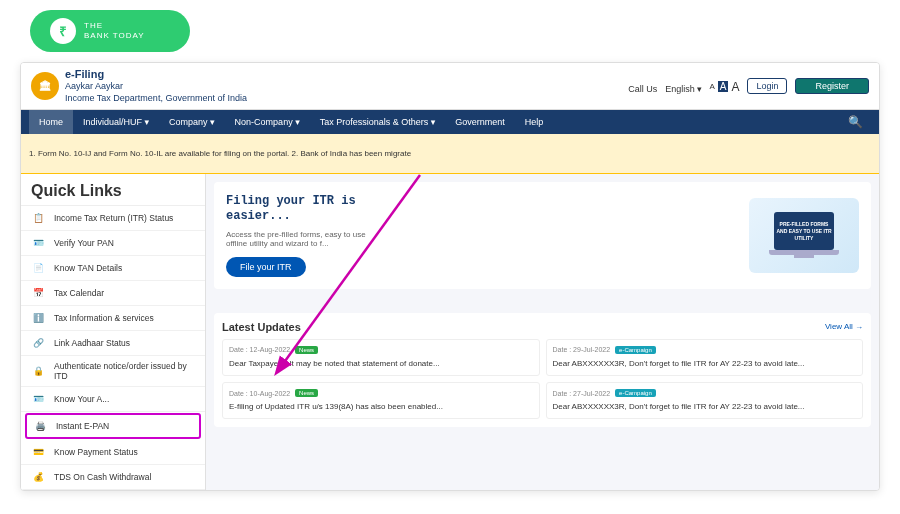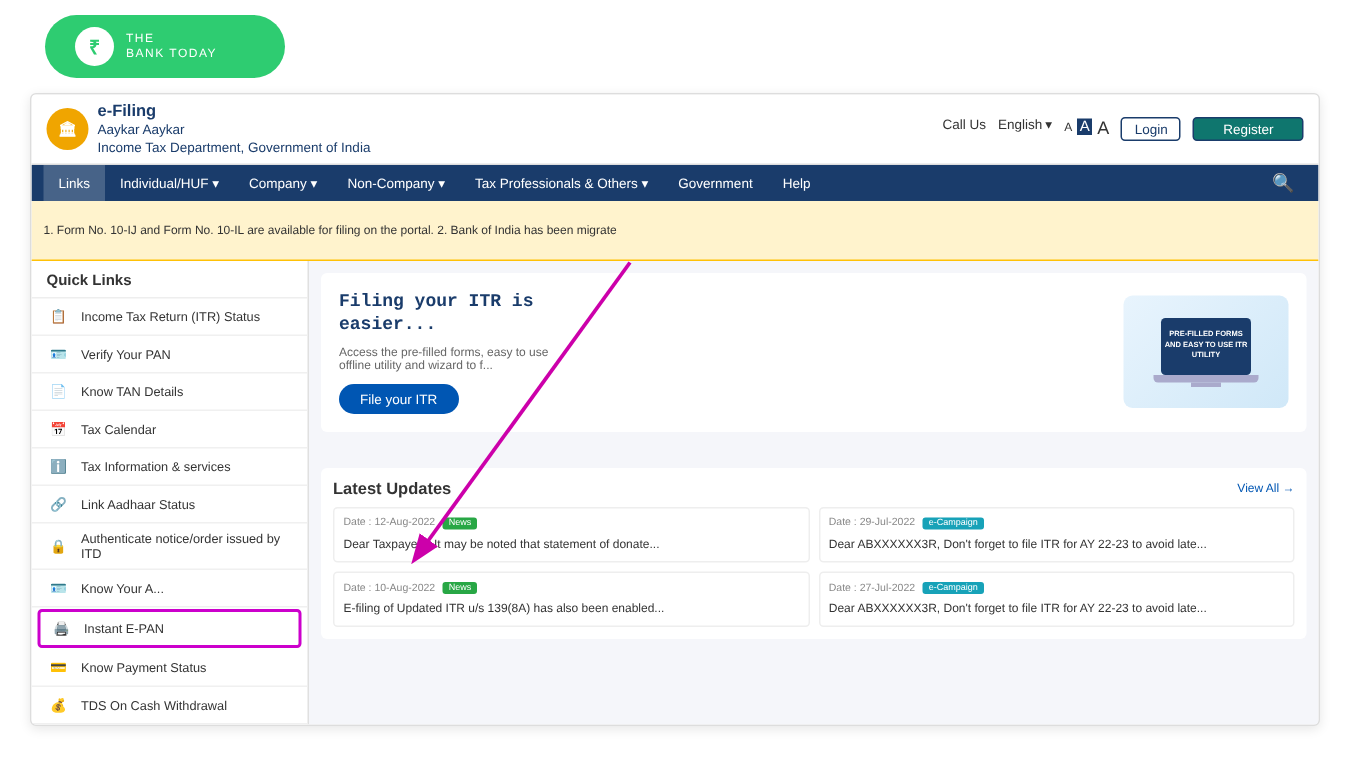--- a/index.html
+++ b/index.html
@@ -102,21 +102,21 @@
       color: #1a3c6b;
       line-height: 1.3;
     }
     .efiling-logo-text .main-title {
       font-size: 11px;
       font-weight: bold;
       color: #1a3c6b;
     }
     .topnav-right {
       display: flex;
-      align-items: flex-start;
+      align-items: flex-end;
       gap: 8px;
       font-size: 9px;
       color: #333;
     }
     .topnav-right span {
       cursor: pointer;
       display: flex;
       align-items: center;
       gap: 2px;
     }
@@ -195,21 +195,21 @@
     }
 
     
     .quick-links {
       width: 185px;
       background: #fff;
       border-right: 1px solid #e0e0e0;
       flex-shrink: 0;
     }
     .quick-links-title {
-      font-size: 10px;
+      font-size: 16px;
       font-weight: bold;
       color: #333;
       padding: 8px 10px 5px 10px;
       border-bottom: 1px solid #eee;
     }
     .ql-item {
       display: flex;
       align-items: center;
       gap: 7px;
       padding: 5px 10px;
@@ -438,21 +438,21 @@
         <span class="font-a-small">A</span>
         <span class="font-a-med">A</span>
         <span class="font-a-large">A</span>
       </div>
       <button class="btn-login">Login</button>
       <button class="btn-register">Register</button>
     </div>
   </div>
 
   <div class="main-nav">
-    <div class="nav-item home">Links</div>
+    <div class="nav-item home">Home</div>
     <div class="nav-item">Individual/HUF ▾</div>
     <div class="nav-item">Company ▾</div>
     <div class="nav-item">Non-Company ▾</div>
     <div class="nav-item">Tax Professionals &amp; Others ▾</div>
     <div class="nav-item">Government</div>
     <div class="nav-item">Help</div>
     <div class="nav-search">🔍</div>
   </div>
 
   <div class="ticker-bar">1. Form No. 10-IJ and Form No. 10-IL are available for filing on the portal.  2. Bank of India has been migrate</div>

